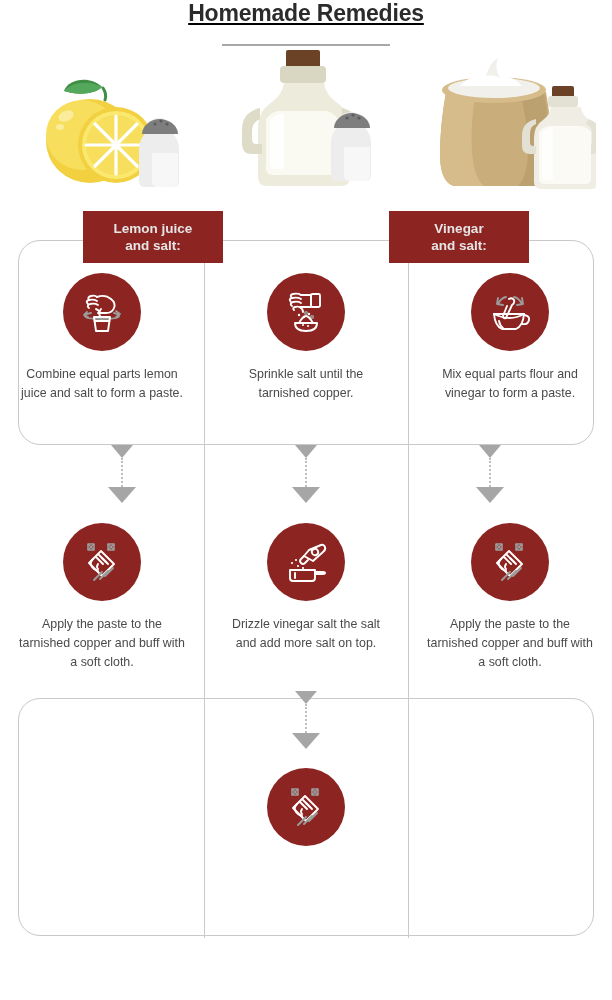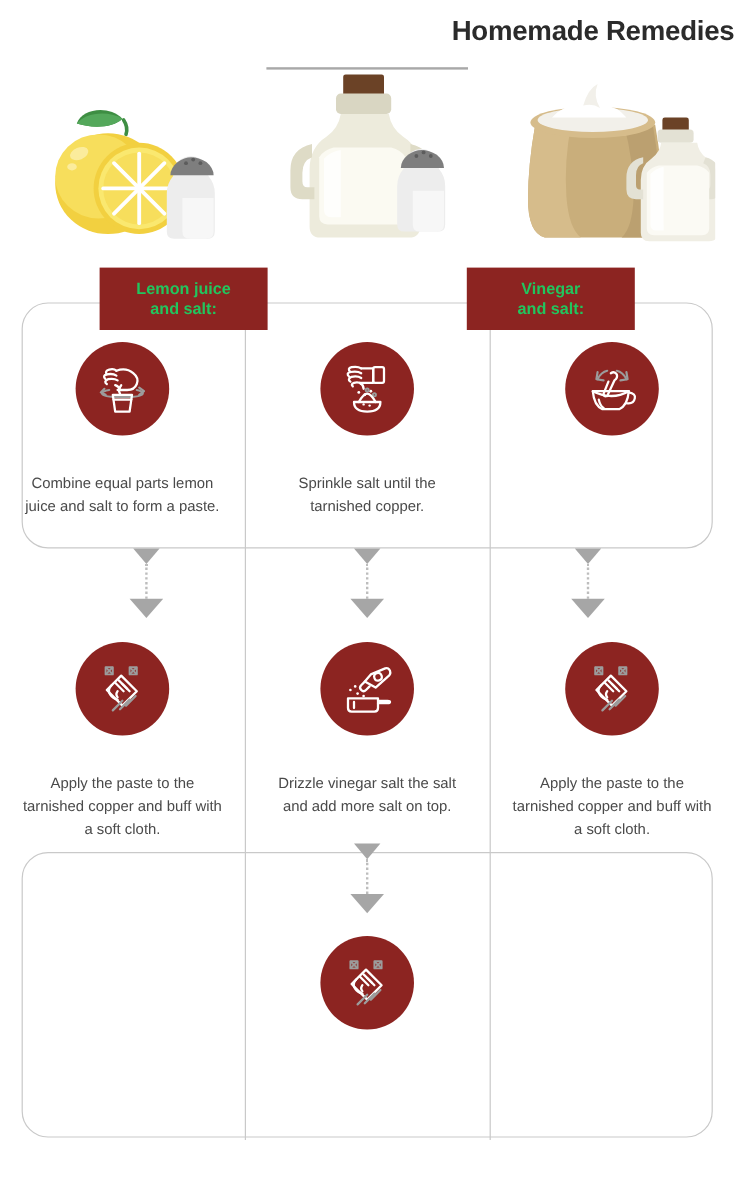--- a/index.html
+++ b/index.html
@@ -7,21 +7,21 @@
   body {
     width: 612px;
     height: 1000px;
     background: #ffffff;
     font-family: "Liberation Sans", sans-serif;
     position: relative;
     overflow: hidden;
   }
 
   
-  .title-block { padding-top: 12px; text-align: right; }
+  .title-block { text-align: center; text-decoration: underline; }
   .page-title {
     font-size: 23px;
     font-weight: bold;
     color: #2b2b2b;
     letter-spacing: -0.2px;
   }
   .title-rule {
     width: 168px;
     height: 2px;
     background: #a8a8a8;
@@ -70,21 +70,21 @@
   .chip-row {
     position: absolute;
     top: 13px;
     left: 0;
     right: 0;
     display: flex;
   }
   .chip-cell { flex: 1; display: flex; justify-content: center; }
   .chip {
     background: #8C2421;
-    color: #22c55e;
+    color: #e5e5e5;
     font-weight: bold;
     font-size: 13.5px;
     line-height: 17px;
     text-align: center;
     padding: 9px 14px;
     min-width: 140px;
   }
 
   
   .step-row {
@@ -108,21 +108,21 @@
   .badge {
     width: 78px;
     height: 78px;
     border-radius: 50%;
     background: #8C2421;
     display: flex;
     align-items: center;
     justify-content: center;
   }
   .step-text {
-    margin-top: 31px;
+    margin-top: 14px;
     width: 168px;
     text-align: center;
     font-size: 12.4px;
     line-height: 19px;
     color: #4a4a4a;
   }
 
   
   .connector {
     position: absolute;
@@ -327,20 +327,21 @@
           <g fill="none" stroke="#FFFFFF" stroke-width="1.9" stroke-linecap="round" stroke-linejoin="round">
             <path d="M24 12 q3 -2 5 1 q1 3 -2 5 l-6 13"></path>
             <path d="M21 31 q-3 1 -3 -2 l4 -10"></path>
             <path d="M9 27 q16 8 30 0"></path>
             <path d="M9 27 q1 12 8 15 h14 q7 -3 8 -15 Z"></path>
             <path d="M39 28 q6 1 5 5 q-1 5 -7 4"></path>
             <path d="M14 34 q1 5 4 7"></path>
           </g>
         </svg>
       </div>
+      <div class="step-text">Mix equal parts flour and vinegar to form a paste.</div>
     </div>
 
   </div>
 
   <div class="connector conn-a c-lemon">
     <div class="tri-small"></div>
     <div class="dotline"></div>
     <div class="tri-big"></div>
   </div>
   <div class="connector conn-a c-vinegar">

